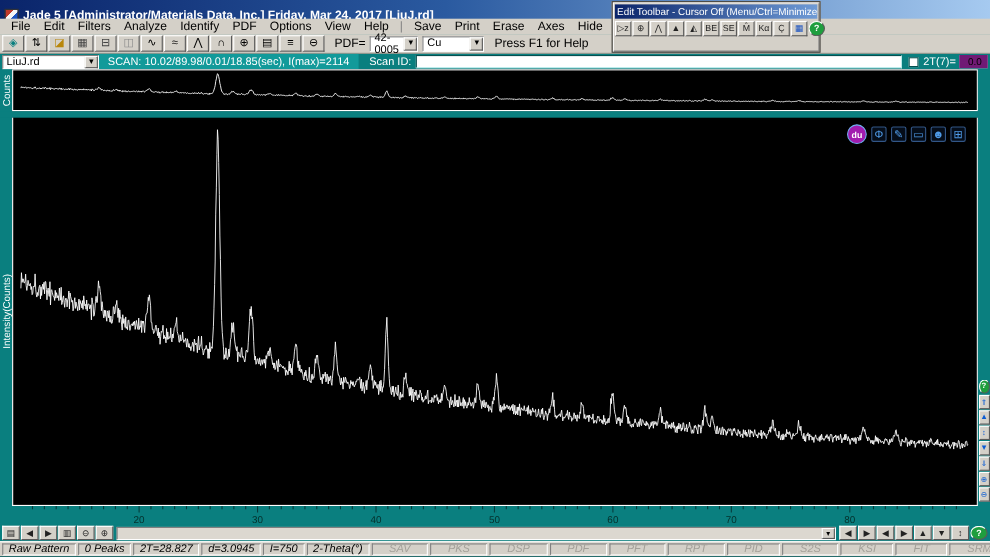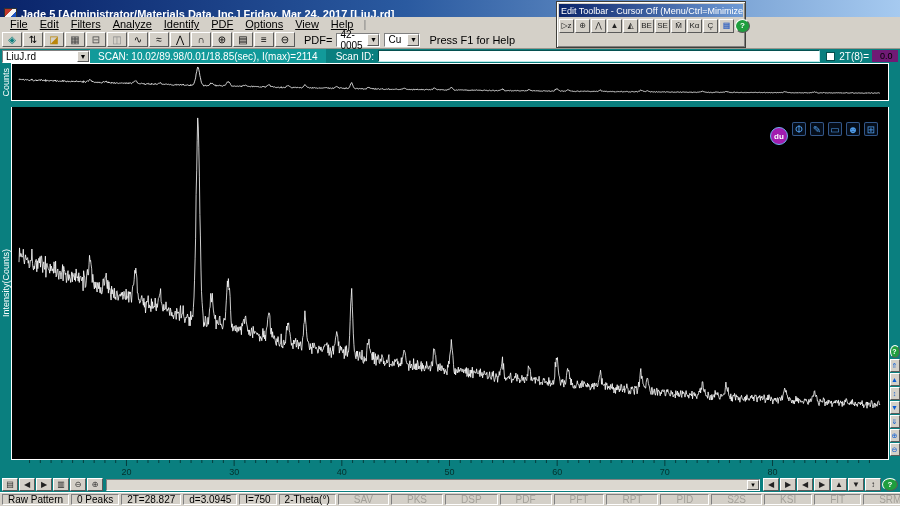--- a/index.html
+++ b/index.html
@@ -40,21 +40,21 @@
   
   .vstrip{position:absolute;width:11px;background:#0a7f7f;display:flex;align-items:center;justify-content:center;}
   .vlabel{writing-mode:vertical-rl;transform:rotate(180deg);color:#fff;font-size:9px;white-space:nowrap;}
   .overview{position:absolute;left:11px;top:63px;width:878px;height:38px;background:#000;border:1px solid #fff;}
   .mainchart{position:absolute;left:11px;top:107px;width:878px;height:353px;background:#000;
     border:1px solid #fff;border-top:none;}
   .overview svg,.mainchart svg{position:absolute;left:0;top:0;width:100%;height:100%;}
 
   .overlaybar{position:absolute;right:10px;top:6px;display:flex;align-items:center;gap:4px;z-index:5;}
   .ovlogo{width:18px;height:18px;border-radius:50%;background:#a21caf;color:#fff;font-size:8px;font-weight:bold;
-    display:flex;align-items:center;justify-content:center;border:1px solid #6fb0ef;margin-top:14px;}
+    display:flex;align-items:center;justify-content:center;border:1px solid #6fb0ef;}
   .ovicon{width:14px;height:14px;display:flex;align-items:center;justify-content:center;
     color:#4f9be8;font-size:10px;background:rgba(20,50,100,0.25);border:1px solid rgba(90,150,230,0.55);border-radius:2px;}
 
   .rightstrip{position:absolute;right:0;top:63px;width:11px;height:414px;background:#0a7f7f;
     display:flex;flex-direction:column;align-items:center;gap:1px;padding-top:282px;}
   .rbtn{width:10px;height:13px;background:#d4d0c8;border:1px solid;border-color:#fff #5a5a5a #5a5a5a #fff;
     font-size:7px;color:#0a5bd4;display:flex;align-items:center;justify-content:center;flex:none;}
   .rbtn.green{background:#1f9e3e;color:#fff;border-radius:50%;font-weight:bold;}
 
   .xaxis{position:absolute;left:0;top:460px;right:0;height:17px;background:#0a7f7f;}
@@ -65,21 +65,21 @@
     display:flex;align-items:center;gap:1px;padding:0 2px;}
   .nbtn{width:16px;height:13px;background:#d4d0c8;border:1px solid;border-color:#fff #5a5a5a #5a5a5a #fff;
     font-size:8px;color:#222;display:flex;align-items:center;justify-content:center;flex:none;}
   .nbtn.green{background:#1f9e3e;color:#fff;border-radius:50%;font-weight:bold;}
   .navtrack{flex:1;height:12px;background:#dcd8d0;border:1px solid;border-color:#808080 #fff #fff #808080;
     position:relative;margin:0 2px;}
   .navtrack .drop{position:absolute;right:0;top:0;bottom:0;width:12px;background:#d4d0c8;
     border:1px solid;border-color:#fff #5a5a5a #5a5a5a #fff;display:flex;align-items:center;justify-content:center;font-size:7px;}
 
   .statusbar{position:absolute;left:0;top:492px;right:0;height:14px;background:#d4d0c8;
-    display:flex;align-items:flex-end;gap:2px;padding:1px 2px;font-size:10px;border-top:1px solid #fff;}
+    display:flex;align-items:flex-end;gap:2px;padding:1px 2px;font-size:10px;border-top:1px solid #fff;font-style:italic;}
   .scell{height:11px;border:1px solid;border-color:#808080 #fff #fff #808080;display:flex;align-items:center;
     padding:0 5px;color:#000;white-space:nowrap;flex:none;}
   .scell.flag{color:#a3a099;padding:0 15px;}
   .scell.log{color:#000;background:#c8c4bc;margin-top:44px;}
   .sfill{flex:1;height:11px;border:1px solid;border-color:#808080 #fff #fff #808080;}
 
   
   .float{position:absolute;left:556px;top:1px;width:190px;height:47px;background:#d4d0c8;
     border:1px solid #403f3a;box-shadow:inset 1px 1px 0 #fff,inset -1px -1px 0 #808080;z-index:20;padding:2px;}
   .float .ftitle{height:13px;background:linear-gradient(90deg,#0a246a,#6f9bd6);display:flex;align-items:center;
@@ -91,32 +91,41 @@
 <body>
 
 <div class="app">
 
   <div class="titlebar">
     <span class="appicon"></span>
     <span>Jade 5 [Administrator/Materials Data, Inc.] Friday, Mar 24, 2017 [LiuJ.rd]</span>
   </div>
 
   <div class="menubar">
-    <span id="menu-left" style="display:flex;text-decoration:underline;">
+    <span id="menu-left" style="display:flex;">
         <span class="mitem">File</span>
         <span class="mitem">Edit</span>
         <span class="mitem">Filters</span>
         <span class="mitem">Analyze</span>
         <span class="mitem">Identify</span>
         <span class="mitem">PDF</span>
         <span class="mitem">Options</span>
         <span class="mitem">View</span>
         <span class="mitem">Help</span>
       </span>
     <span class="msep">|</span>
+    <span id="menu-right" style="display:flex;">
+        <span class="mitem">Save</span>
+        <span class="mitem">Print</span>
+        <span class="mitem">Erase</span>
+        <span class="mitem">Axes</span>
+        <span class="mitem">Hide</span>
+        <span class="mitem">Report</span>
+        <span class="mitem">Zoom</span>
+      </span>
   </div>
 
   <div class="toolbar">
     <span id="tb-buttons" style="display:flex;gap:1px;">
         <span class="tbtn" style="color: rgb(10, 127, 127);">◈</span>
         <span class="tbtn" style="color: rgb(0, 0, 0);">⇅</span>
         <span class="tbtn" style="color: rgb(184, 134, 11);">◪</span>
         <span class="tbtn" style="color: rgb(68, 68, 68);">▦</span>
         <span class="tbtn" style="color: rgb(68, 68, 68);">⊟</span>
         <span class="tbtn" style="color: rgb(138, 138, 138);">◫</span>
@@ -127,37 +136,37 @@
         <span class="tbtn" style="color: rgb(0, 0, 0);">⊕</span>
         <span class="tbtn" style="color: rgb(0, 0, 0);">▤</span>
         <span class="tbtn" style="color: rgb(0, 0, 0);">≡</span>
         <span class="tbtn" style="color: rgb(0, 0, 0);">⊖</span>
       </span>
     <span class="tlabel">PDF=</span>
     <span class="combo" style="width:44px;">
       <span>42-0005</span>
       <span class="drop">▼</span>
     </span>
-    <span class="combo" style="width:36px;margin-left:3px;">
+    <span class="combo" style="width:56px;margin-left:3px;">
       <span>Cu</span>
       <span class="drop">▼</span>
     </span>
     <span class="helptext">Press F1 for Help</span>
   </div>
 
   <div class="scanrow">
     <span class="combo" style="width:88px;margin-left:2px;height:13px;">
       <span>LiuJ.rd</span>
       <span class="drop">▼</span>
     </span>
     <span class="scanstrip">SCAN: 10.02/89.98/0.01/18.85(sec), I(max)=2114</span>
     <span class="scanlabel">Scan ID:</span>
     <span class="scaninput"></span>
     <span class="checkbox"></span>
-    <span class="scanlabel" style="margin:0 1px;">2T(8)=</span>
+    <span class="scanlabel" style="margin:0 1px;">2T(7)=</span>
     <span class="smallval">0.0</span>
   </div>
 
   <div class="vstrip" style="left:0;top:63px;height:38px;">
     <span class="vlabel">Counts</span>
   </div>
   <div class="overview">
     <svg id="ov-svg" preserveAspectRatio="none" viewBox="0 0 876 34">
         <polyline points="7.0,15.2 7.5,14.0 8.1,14.7 8.6,14.5 9.2,14.5 9.7,14.8 10.2,14.8 10.8,14.6 11.3,14.1 11.8,15.0 12.4,15.4 12.9,15.0 13.5,14.6 14.0,14.8 14.5,15.0 15.1,14.9 15.6,14.8 16.2,15.3 16.7,15.1 17.2,15.7 17.8,15.6 18.3,15.0 18.8,15.1 19.4,15.1 19.9,14.1 20.5,15.3 21.0,15.7 21.5,15.9 22.1,15.5 22.6,15.8 23.2,15.2 23.7,15.1 24.2,15.0 24.8,16.0 25.3,15.1 25.8,15.8 26.4,15.1 26.9,14.9 27.5,15.3 28.0,14.7 28.5,15.6 29.1,14.7 29.6,14.7 30.2,15.3 30.7,16.1 31.2,15.4 31.8,15.2 32.3,15.7 32.8,15.8 33.4,14.7 33.9,16.5 34.5,15.4 35.0,15.3 35.5,15.5 36.1,15.7 36.6,15.9 37.2,15.9 37.7,16.2 38.2,15.4 38.8,16.0 39.3,15.5 39.8,15.7 40.4,15.9 40.9,15.8 41.5,16.2 42.0,15.2 42.5,15.6 43.1,16.1 43.6,15.1 44.1,16.5 44.7,16.3 45.2,15.9 45.8,15.8 46.3,16.3 46.8,16.7 47.4,16.1 47.9,16.0 48.5,16.1 49.0,16.7 49.5,16.1 50.1,16.0 50.6,15.4 51.1,16.8 51.7,15.6 52.2,15.8 52.8,16.0 53.3,16.3 53.8,16.1 54.4,17.0 54.9,16.8 55.5,16.2 56.0,15.9 56.5,16.8 57.1,16.3 57.6,16.6 58.1,16.7 58.7,17.0 59.2,16.4 59.8,16.0 60.3,16.9 60.8,16.2 61.4,16.4 61.9,16.4 62.5,16.7 63.0,16.2 63.5,16.9 64.1,15.8 64.6,16.2 65.1,16.6 65.7,16.5 66.2,16.8 66.8,16.1 67.3,17.0 67.8,16.5 68.4,16.4 68.9,16.4 69.5,16.8 70.0,16.7 70.5,16.5 71.1,17.7 71.6,15.9 72.1,16.3 72.7,16.5 73.2,17.4 73.8,17.3 74.3,16.8 74.8,16.2 75.4,15.8 75.9,16.3 76.5,16.3 77.0,15.4 77.5,14.6 78.1,15.1 78.6,15.1 79.1,15.4 79.7,15.8 80.2,17.0 80.8,16.2 81.3,16.7 81.8,17.2 82.4,17.5 82.9,16.9 83.5,17.4 84.0,16.9 84.5,17.4 85.1,17.8 85.6,17.0 86.1,17.1 86.7,17.5 87.2,16.9 87.8,17.8 88.3,17.9 88.8,17.4 89.4,17.9 89.9,17.9 90.5,17.6 91.0,16.6 91.5,16.6 92.1,17.2 92.6,17.1 93.1,16.5 93.7,16.5 94.2,16.1 94.8,17.2 95.3,17.5 95.8,16.8 96.4,17.9 96.9,16.9 97.5,17.6 98.0,17.5 98.5,18.0 99.1,18.5 99.6,17.3 100.1,18.0 100.7,17.6 101.2,17.8 101.8,18.3 102.3,17.4 102.8,18.3 103.4,18.2 103.9,18.4 104.4,17.7 105.0,17.7 105.5,18.0 106.1,18.5 106.6,18.3 107.1,18.0 107.7,18.1 108.2,18.0 108.8,18.1 109.3,17.8 109.8,18.1 110.4,17.8 110.9,18.4 111.4,18.2 112.0,17.7 112.5,18.0 113.1,18.4 113.6,18.4 114.1,17.5 114.7,18.4 115.2,18.2 115.8,18.2 116.3,17.7 116.8,18.7 117.4,17.8 117.9,17.9 118.4,17.8 119.0,18.3 119.5,18.7 120.1,17.8 120.6,17.3 121.1,17.2 121.7,17.1 122.2,16.7 122.8,15.9 123.3,16.2 123.8,15.7 124.4,16.2 124.9,16.6 125.4,17.9 126.0,17.9 126.5,18.4 127.1,18.4 127.6,18.7 128.1,18.7 128.7,18.6 129.2,18.3 129.8,18.1 130.3,18.4 130.8,18.6 131.4,18.9 131.9,18.3 132.4,19.1 133.0,18.7 133.5,19.6 134.1,19.0 134.6,18.6 135.1,18.6 135.7,18.5 136.2,18.1 136.8,19.2 137.3,18.9 137.8,19.1 138.4,19.0 138.9,19.5 139.4,18.3 140.0,19.2 140.5,18.6 141.1,19.2 141.6,19.2 142.1,19.0 142.7,19.1 143.2,18.3 143.8,19.2 144.3,19.4 144.8,18.8 145.4,19.1 145.9,18.7 146.4,18.3 147.0,18.2 147.5,18.1 148.1,17.9 148.6,17.5 149.1,18.6 149.7,18.8 150.2,18.9 150.8,19.4 151.3,19.4 151.8,18.8 152.4,19.3 152.9,19.3 153.4,19.2 154.0,18.6 154.5,19.1 155.1,19.4 155.6,19.3 156.1,19.3 156.7,19.1 157.2,19.5 157.8,19.8 158.3,19.2 158.8,19.3 159.4,19.8 159.9,19.5 160.4,19.9 161.0,19.8 161.5,20.1 162.1,19.8 162.6,19.7 163.1,19.4 163.7,19.5 164.2,20.1 164.7,19.2 165.3,19.5 165.8,19.6 166.4,19.5 166.9,19.6 167.4,20.2 168.0,19.4 168.5,18.9 169.1,20.0 169.6,19.8 170.1,19.6 170.7,19.6 171.2,18.9 171.7,19.9 172.3,20.0 172.8,20.4 173.4,20.2 173.9,19.9 174.4,20.0 175.0,19.9 175.5,19.7 176.1,20.0 176.6,20.0 177.1,20.7 177.7,20.0 178.2,20.7 178.7,19.4 179.3,20.2 179.8,19.9 180.4,19.8 180.9,19.9 181.4,19.1 182.0,18.2 182.5,16.8 183.1,14.9 183.6,13.1 184.1,9.4 184.7,7.3 185.2,4.7 185.7,2.8 186.3,3.5 186.8,5.3 187.4,7.9 187.9,11.1 188.4,12.9 189.0,15.9 189.5,17.7 190.1,18.7 190.6,19.2 191.1,19.8 191.7,20.8 192.2,20.4 192.7,20.7 193.3,19.9 193.8,20.0 194.4,20.8 194.9,20.8 195.4,20.6 196.0,20.0 196.5,20.6 197.1,19.8 197.6,19.2 198.1,19.1 198.7,17.9 199.2,18.2 199.7,18.6 200.3,17.9 200.8,18.7 201.4,19.3 201.9,19.6 202.4,19.9 203.0,20.1 203.5,19.8 204.1,21.0 204.6,20.2 205.1,20.2 205.7,20.5 206.2,20.5 206.7,20.6 207.3,20.0 207.8,19.8 208.4,20.6 208.9,20.5 209.4,20.6 210.0,20.8 210.5,21.0 211.1,20.7 211.6,20.1 212.1,20.0 212.7,20.2 213.2,20.2 213.7,19.5 214.3,18.5 214.8,17.8 215.4,16.8 215.9,17.3 216.4,16.6 217.0,17.6 217.5,17.5 218.1,18.2 218.6,19.4 219.1,20.3 219.7,20.8 220.2,20.5 220.7,21.2 221.3,21.1 221.8,20.7 222.4,20.7 222.9,21.0 223.4,21.1 224.0,20.7 224.5,21.0 225.0,21.3 225.6,20.8 226.1,20.8 226.7,21.2 227.2,20.8 227.7,20.8 228.3,21.1 228.8,20.7 229.4,21.5 229.9,20.5 230.4,20.7 231.0,20.4 231.5,20.2 232.0,20.1 232.6,20.5 233.1,19.9 233.7,19.8 234.2,20.3 234.7,20.5 235.3,20.8 235.8,21.2 236.4,21.0 236.9,21.5 237.4,21.0 238.0,21.6 238.5,21.5 239.0,21.2 239.6,20.9 240.1,21.2 240.7,21.7 241.2,20.7 241.7,21.2 242.3,21.4 242.8,21.1 243.4,21.2 243.9,21.2 244.4,21.3 245.0,21.4 245.5,21.3 246.0,21.5 246.6,21.5 247.1,21.4 247.7,22.0 248.2,21.6 248.7,21.8 249.3,21.7 249.8,22.0 250.4,21.5 250.9,20.9 251.4,21.7 252.0,21.1 252.5,21.8 253.0,21.5 253.6,22.0 254.1,21.1 254.7,20.9 255.2,20.7 255.7,20.1 256.3,19.8 256.8,19.6 257.4,19.6 257.9,19.8 258.4,21.0 259.0,21.4 259.5,20.9 260.0,21.7 260.6,21.2 261.1,21.7 261.7,21.8 262.2,21.5 262.7,21.7 263.3,22.0 263.8,22.3 264.4,22.4 264.9,21.8 265.4,22.1 266.0,21.6 266.5,21.9 267.0,22.3 267.6,22.5 268.1,22.3 268.7,22.2 269.2,21.4 269.7,22.5 270.3,22.5 270.8,22.6 271.4,21.9 271.9,21.9 272.4,22.3 273.0,22.1 273.5,22.2 274.0,21.5 274.6,20.7 275.1,21.1 275.7,20.4 276.2,20.6 276.7,20.4 277.3,21.1 277.8,21.2 278.4,21.6 278.9,22.0 279.4,22.4 280.0,22.2 280.5,22.4 281.0,22.7 281.6,21.9 282.1,22.3 282.7,22.0 283.2,22.0 283.7,21.8 284.3,22.5 284.8,22.4 285.3,21.9 285.9,22.1 286.4,22.7 287.0,22.1 287.5,22.4 288.0,22.3 288.6,22.1 289.1,22.6 289.7,22.8 290.2,22.3 290.7,21.7 291.3,21.5 291.8,20.6 292.3,20.4 292.9,19.4 293.4,20.0 294.0,20.6 294.5,21.2 295.0,21.7 295.6,22.0 296.1,22.0 296.7,22.2 297.2,22.5 297.7,22.8 298.3,22.2 298.8,22.7 299.3,22.5 299.9,23.1 300.4,22.2 301.0,22.5 301.5,22.6 302.0,22.2 302.6,22.3 303.1,22.6 303.7,22.7 304.2,22.5 304.7,22.7 305.3,22.8 305.8,23.1 306.3,23.0 306.9,22.4 307.4,22.7 308.0,22.5 308.5,22.8 309.0,22.5 309.6,22.8 310.1,22.9 310.7,22.7 311.2,22.7 311.7,22.5 312.3,22.5 312.8,22.3 313.3,22.3 313.9,22.4 314.4,22.3 315.0,22.1 315.5,22.5 316.0,23.0 316.6,22.3 317.1,23.3 317.7,22.9 318.2,22.6 318.7,22.9 319.3,23.4 319.8,22.9 320.3,22.9 320.9,22.4 321.4,23.2 322.0,22.4 322.5,22.4 323.0,22.2 323.6,21.7 324.1,21.6 324.7,21.2 325.2,21.4 325.7,21.6 326.3,22.4 326.8,22.1 327.3,23.0 327.9,22.7 328.4,22.4 329.0,22.8 329.5,22.5 330.0,22.7 330.6,23.0 331.1,23.0 331.7,22.7 332.2,23.5 332.7,23.2 333.3,22.5 333.8,23.3 334.3,22.4 334.9,22.8 335.4,23.3 336.0,22.9 336.5,22.9 337.0,22.5 337.6,21.6 338.1,20.3 338.7,18.8 339.2,18.2 339.7,17.5 340.3,19.0 340.8,20.0 341.3,21.3 341.9,22.3 342.4,22.9 343.0,23.0 343.5,23.4 344.0,23.5 344.6,22.9 345.1,23.3 345.6,22.9 346.2,23.7 346.7,23.5 347.3,23.2 347.8,22.9 348.3,23.4 348.9,23.5 349.4,23.6 350.0,22.8 350.5,23.4 351.0,23.8 351.6,23.9 352.1,23.3 352.6,23.8 353.2,23.6 353.7,23.5 354.3,23.7 354.8,22.8 355.3,22.2 355.9,22.3 356.4,22.2 357.0,21.8 357.5,22.6 358.0,22.7 358.6,23.0 359.1,23.1 359.6,23.1 360.2,23.6 360.7,23.0 361.3,23.6 361.8,23.0 362.3,24.0 362.9,23.4 363.4,23.1 364.0,24.1 364.5,23.5 365.0,23.3 365.6,23.6 366.1,23.2 366.6,23.3 367.2,23.9 367.7,24.0 368.3,23.5 368.8,23.8 369.3,23.8 369.9,23.2 370.4,23.4 371.0,23.4 371.5,24.0 372.0,23.7 372.6,24.1 373.1,23.9 373.6,24.0 374.2,23.9 374.7,23.6 375.3,23.9 375.8,23.8 376.3,23.5 376.9,23.2 377.4,24.2 378.0,24.0 378.5,24.0 379.0,24.0 379.6,24.0 380.1,24.2 380.6,23.7 381.2,23.8 381.7,24.1 382.3,24.1 382.8,23.6 383.3,23.8 383.9,23.6 384.4,23.7 385.0,23.5 385.5,24.0 386.0,23.8 386.6,24.2 387.1,24.0 387.6,24.1 388.2,23.9 388.7,24.2 389.3,23.4 389.8,24.0 390.3,23.6 390.9,23.3 391.4,23.1 392.0,22.8 392.5,22.9 393.0,23.0 393.6,23.3 394.1,23.7 394.6,23.9 395.2,24.0 395.7,24.0 396.3,24.0 396.8,24.6 397.3,24.1 397.9,23.7 398.4,24.3 399.0,24.1 399.5,24.0 400.0,24.2 400.6,24.5 401.1,24.3 401.6,23.5 402.2,24.4 402.7,24.2 403.3,24.0 403.8,24.5 404.3,23.9 404.9,24.5 405.4,23.7 406.0,23.9 406.5,24.4 407.0,24.1 407.6,24.2 408.1,24.4 408.6,24.1 409.2,23.8 409.7,24.6 410.3,23.9 410.8,24.4 411.3,24.1 411.9,24.4 412.4,24.6 412.9,24.4 413.5,24.1 414.0,24.4 414.6,23.8 415.1,24.1 415.6,24.1 416.2,24.4 416.7,24.3 417.3,24.2 417.8,24.1 418.3,24.6 418.9,24.3 419.4,23.8 419.9,23.8 420.5,24.2 421.0,23.6 421.6,22.7 422.1,22.7 422.6,22.7 423.2,23.2 423.7,23.2 424.3,23.9 424.8,24.0 425.3,24.2 425.9,24.6 426.4,24.0 426.9,24.3 427.5,24.5 428.0,23.9 428.6,24.4 429.1,24.6 429.6,24.1 430.2,24.1 430.7,24.4 431.3,24.5 431.8,24.3 432.3,24.8 432.9,24.5 433.4,24.5 433.9,24.7 434.5,24.6 435.0,24.9 435.6,24.1 436.1,24.3 436.6,23.7 437.2,24.0 437.7,23.3 438.3,22.9 438.8,22.7 439.3,21.9 439.9,22.5 440.4,22.8 440.9,23.2 441.5,24.0 442.0,24.6 442.6,24.8 443.1,24.4 443.6,24.9 444.2,24.5 444.7,24.5 445.3,24.8 445.8,24.6 446.3,24.2 446.9,24.7 447.4,24.5 447.9,24.6 448.5,24.4 449.0,24.3 449.6,24.5 450.1,24.7 450.6,24.4 451.2,24.4 451.7,24.8 452.3,24.5 452.8,24.6 453.3,24.4 453.9,24.8 454.4,24.3 454.9,25.1 455.5,24.9 456.0,24.4 456.6,25.1 457.1,24.8 457.6,25.0 458.2,24.5 458.7,25.1 459.3,24.5 459.8,24.8 460.3,24.3 460.9,25.2 461.4,24.7 461.9,24.6 462.5,24.7 463.0,24.7 463.6,24.8 464.1,24.7 464.6,24.4 465.2,24.8 465.7,24.8 466.3,24.8 466.8,24.7 467.3,24.5 467.9,25.1 468.4,24.4 468.9,25.0 469.5,25.0 470.0,24.7 470.6,25.2 471.1,24.8 471.6,24.9 472.2,24.6 472.7,24.7 473.2,24.9 473.8,24.9 474.3,24.9 474.9,24.7 475.4,25.3 475.9,25.3 476.5,25.2 477.0,25.0 477.6,24.7 478.1,25.1 478.6,25.2 479.2,25.3 479.7,25.1 480.2,24.7 480.8,25.0 481.3,24.6 481.9,25.3 482.4,25.5 482.9,25.3 483.5,25.1 484.0,24.8 484.6,25.0 485.1,25.0 485.6,25.6 486.2,25.1 486.7,25.1 487.2,24.6 487.8,25.0 488.3,24.5 488.9,24.4 489.4,24.2 489.9,23.9 490.5,23.4 491.0,24.5 491.6,23.9 492.1,24.7 492.6,25.3 493.2,25.2 493.7,25.4 494.2,25.2 494.8,25.3 495.3,25.1 495.9,25.2 496.4,25.0 496.9,25.1 497.5,25.3 498.0,25.0 498.6,24.7 499.1,25.2 499.6,25.6 500.2,25.3 500.7,25.3 501.2,25.4 501.8,25.3 502.3,25.2 502.9,25.0 503.4,25.2 503.9,24.8 504.5,25.3 505.0,25.5 505.6,24.9 506.1,25.3 506.6,25.2 507.2,25.2 507.7,25.6 508.2,25.4 508.8,25.5 509.3,25.3 509.9,25.0 510.4,25.1 510.9,25.4 511.5,25.1 512.0,25.5 512.6,25.6 513.1,25.1 513.6,25.3 514.2,25.3 514.7,25.4 515.2,24.9 515.8,25.0 516.3,24.1 516.9,24.3 517.4,24.3 517.9,24.3 518.5,24.6 519.0,25.4 519.6,25.1 520.1,25.4 520.6,25.4 521.2,25.2 521.7,25.2 522.2,25.3 522.8,25.1 523.3,25.7 523.9,25.1 524.4,25.3 524.9,25.3 525.5,25.3 526.0,25.5 526.6,25.4 527.1,25.0 527.6,25.8 528.2,25.8 528.7,25.5 529.2,25.6 529.8,25.6 530.3,25.8 530.9,25.4 531.4,25.2 531.9,25.3 532.5,25.3 533.0,25.6 533.5,25.5 534.1,25.5 534.6,25.5 535.2,25.7 535.7,25.6 536.2,25.8 536.8,25.1 537.3,25.7 537.9,25.4 538.4,25.9 538.9,25.8 539.5,25.6 540.0,25.8 540.5,25.4 541.1,25.4 541.6,25.7 542.2,25.4 542.7,25.1 543.2,23.8 543.8,24.2 544.3,23.5 544.9,23.6 545.4,23.4 545.9,24.1 546.5,24.7 547.0,25.0 547.5,25.1 548.1,25.5 548.6,25.8 549.2,25.6 549.7,25.3 550.2,25.6 550.8,25.3 551.3,25.6 551.9,26.0 552.4,25.4 552.9,25.6 553.5,25.7 554.0,25.5 554.5,25.0 555.1,24.6 555.6,24.4 556.2,24.6 556.7,24.5 557.2,24.6 557.8,25.3 558.3,25.2 558.9,25.8 559.4,25.3 559.9,25.8 560.5,25.6 561.0,26.0 561.5,25.9 562.1,26.1 562.6,25.8 563.2,25.9 563.7,26.1 564.2,25.8 564.8,25.7 565.3,25.4 565.9,25.7 566.4,25.8 566.9,25.8 567.5,26.1 568.0,25.8 568.5,25.7 569.1,26.0 569.6,25.5 570.2,25.4 570.7,25.9 571.2,26.0 571.8,25.5 572.3,25.5 572.9,25.7 573.4,25.7 573.9,25.9 574.5,25.8 575.0,26.0 575.5,25.6 576.1,25.9 576.6,25.7 577.2,25.9 577.7,25.9 578.2,26.2 578.8,26.0 579.3,26.1 579.9,25.7 580.4,26.0 580.9,25.6 581.5,25.8 582.0,26.2 582.5,25.6 583.1,25.9 583.6,25.9 584.2,25.6 584.7,25.8 585.2,26.0 585.8,25.9 586.3,25.6 586.9,25.3 587.4,25.0 587.9,24.9 588.5,24.5 589.0,24.9 589.5,25.7 590.1,25.2 590.6,25.7 591.2,25.8 591.7,25.8 592.2,25.7 592.8,25.7 593.3,26.2 593.8,25.6 594.4,25.8 594.9,25.7 595.5,26.2 596.0,25.9 596.5,26.1 597.1,25.9 597.6,26.1 598.2,26.2 598.7,25.7 599.2,25.9 599.8,26.1 600.3,25.7 600.8,26.2 601.4,26.0 601.9,26.5 602.5,26.3 603.0,26.0 603.5,26.5 604.1,26.0 604.6,26.2 605.2,25.8 605.7,26.2 606.2,26.2 606.8,25.9 607.3,26.4 607.8,26.1 608.4,26.3 608.9,25.7 609.5,25.8 610.0,26.1 610.5,26.4 611.1,26.2 611.6,26.2 612.2,25.9 612.7,26.4 613.2,26.2 613.8,26.1 614.3,26.1 614.8,25.7 615.4,26.0 615.9,26.0 616.5,26.5 617.0,26.6 617.5,26.3 618.1,26.5 618.6,26.5 619.2,26.0 619.7,26.1 620.2,25.9 620.8,26.1 621.3,26.2 621.8,26.3 622.4,26.6 622.9,25.9 623.5,26.1 624.0,25.9 624.5,25.9 625.1,26.6 625.6,26.3 626.2,25.9 626.7,25.5 627.2,26.0 627.8,25.2 628.3,24.7 628.8,24.4 629.4,25.2 629.9,25.0 630.5,25.2 631.0,25.7 631.5,25.7 632.1,25.9 632.6,25.9 633.2,26.1 633.7,26.1 634.2,25.6 634.8,25.3 635.3,25.2 635.8,25.3 636.4,25.7 636.9,25.8 637.5,26.0 638.0,26.3 638.5,26.4 639.1,26.6 639.6,26.0 640.2,26.0 640.7,26.6 641.2,26.5 641.8,26.3 642.3,26.1 642.8,26.5 643.4,26.7 643.9,26.4 644.5,26.1 645.0,26.1 645.5,26.7 646.1,26.2 646.6,26.3 647.2,26.3 647.7,26.5 648.2,26.7 648.8,26.4 649.3,26.6 649.8,26.3 650.4,26.2 650.9,26.4 651.5,26.4 652.0,26.2 652.5,26.2 653.1,26.7 653.6,26.7 654.1,26.5 654.7,26.2 655.2,26.4 655.8,26.2 656.3,26.4 656.8,26.5 657.4,26.6 657.9,26.7 658.5,26.7 659.0,26.3 659.5,26.4 660.1,26.6 660.6,26.4 661.1,26.8 661.7,26.7 662.2,26.6 662.8,26.6 663.3,26.9 663.8,26.3 664.4,26.6 664.9,26.6 665.5,26.3 666.0,26.7 666.5,26.5 667.1,26.8 667.6,26.7 668.1,26.6 668.7,26.3 669.2,26.7 669.8,26.9 670.3,26.3 670.8,26.6 671.4,26.4 671.9,26.5 672.5,26.6 673.0,26.8 673.5,26.6 674.1,26.3 674.6,26.6 675.1,26.6 675.7,26.8 676.2,26.7 676.8,26.9 677.3,26.7 677.8,26.5 678.4,26.6 678.9,26.6 679.5,26.7 680.0,26.3 680.5,27.0 681.1,26.6 681.6,26.6 682.1,26.4 682.7,26.7 683.2,26.5 683.8,26.8 684.3,26.8 684.8,27.0 685.4,26.6 685.9,26.7 686.5,26.6 687.0,26.3 687.5,26.4 688.1,26.1 688.6,26.5 689.1,26.0 689.7,26.2 690.2,25.5 690.8,25.5 691.3,26.0 691.8,26.3 692.4,26.4 692.9,26.2 693.5,26.6 694.0,26.8 694.5,26.7 695.1,26.7 695.6,26.9 696.1,26.4 696.7,26.7 697.2,26.9 697.8,27.1 698.3,26.8 698.8,26.7 699.4,27.1 699.9,26.6 700.5,27.1 701.0,26.8 701.5,26.8 702.1,26.6 702.6,26.9 703.1,26.3 703.7,26.6 704.2,26.5 704.8,26.5 705.3,26.7 705.8,26.4 706.4,26.6 706.9,26.9 707.5,27.0 708.0,27.0 708.5,26.7 709.1,26.6 709.6,26.8 710.1,26.7 710.7,26.7 711.2,26.6 711.8,26.5 712.3,26.6 712.8,26.6 713.4,26.0 713.9,25.5 714.4,26.0 715.0,26.2 715.5,26.3 716.1,26.0 716.6,26.6 717.1,26.7 717.7,26.8 718.2,27.0 718.8,26.6 719.3,27.2 719.8,26.8 720.4,27.2 720.9,26.7 721.4,26.7 722.0,26.8 722.5,26.5 723.1,26.8 723.6,27.1 724.1,26.6 724.7,26.8 725.2,26.8 725.8,26.8 726.3,27.1 726.8,26.8 727.4,26.9 727.9,27.3 728.4,26.9 729.0,26.8 729.5,26.7 730.1,27.0 730.6,27.0 731.1,27.0 731.7,27.1 732.2,27.1 732.8,26.8 733.3,27.2 733.8,26.7 734.4,27.1 734.9,26.6 735.4,26.9 736.0,27.0 736.5,27.0 737.1,27.1 737.6,27.0 738.1,27.0 738.7,26.8 739.2,26.9 739.8,26.7 740.3,26.8 740.8,27.0 741.4,26.8 741.9,27.2 742.4,26.9 743.0,26.6 743.5,26.7 744.1,26.7 744.6,27.0 745.1,27.3 745.7,26.9 746.2,26.9 746.8,26.8 747.3,26.8 747.8,26.7 748.4,27.1 748.9,26.8 749.4,26.9 750.0,26.8 750.5,27.1 751.1,27.0 751.6,26.9 752.1,26.6 752.7,26.9 753.2,27.3 753.8,27.1 754.3,27.0 754.8,26.9 755.4,27.1 755.9,26.7 756.4,27.1 757.0,26.6 757.5,26.9 758.1,27.0 758.6,27.2 759.1,26.8 759.7,27.0 760.2,27.0 760.8,27.4 761.3,27.2 761.8,27.0 762.4,26.9 762.9,27.1 763.4,26.9 764.0,27.2 764.5,27.2 765.1,26.9 765.6,26.9 766.1,27.4 766.7,27.0 767.2,26.9 767.8,26.9 768.3,26.9 768.8,27.1 769.4,26.9 769.9,26.7 770.4,27.1 771.0,26.7 771.5,26.5 772.1,26.3 772.6,26.1 773.1,26.2 773.7,26.4 774.2,26.3 774.8,26.6 775.3,26.7 775.8,27.0 776.4,26.9 776.9,27.2 777.4,26.9 778.0,26.9 778.5,27.1 779.1,27.1 779.6,27.3 780.1,27.2 780.7,27.1 781.2,27.4 781.7,27.1 782.3,27.4 782.8,27.1 783.4,27.2 783.9,26.8 784.4,27.2 785.0,26.9 785.5,27.2 786.1,26.9 786.6,27.4 787.1,27.0 787.7,27.1 788.2,27.1 788.7,27.3 789.3,27.3 789.8,27.2 790.4,27.2 790.9,27.2 791.4,27.4 792.0,27.2 792.5,27.0 793.1,27.0 793.6,27.1 794.1,27.0 794.7,27.2 795.2,27.2 795.7,27.4 796.3,27.5 796.8,27.0 797.4,27.3 797.9,27.2 798.4,27.0 799.0,27.2 799.5,27.1 800.1,26.8 800.6,26.7 801.1,26.8 801.7,26.7 802.2,26.3 802.7,26.3 803.3,26.7 803.8,26.8 804.4,26.7 804.9,26.8 805.4,27.2 806.0,27.2 806.5,27.5 807.1,27.6 807.6,27.3 808.1,27.0 808.7,27.2 809.2,27.2 809.7,27.2 810.3,27.3 810.8,27.3 811.4,26.9 811.9,27.0 812.4,27.0 813.0,27.6 813.5,27.3 814.1,27.4 814.6,27.2 815.1,27.5 815.7,27.3 816.2,27.1 816.7,27.4 817.3,27.1 817.8,27.2 818.4,27.3 818.9,27.4 819.4,27.2 820.0,27.7 820.5,27.5 821.1,27.3 821.6,27.3 822.1,27.2 822.7,27.3 823.2,27.1 823.7,27.4 824.3,27.1 824.8,27.2 825.4,27.2 825.9,27.4 826.4,27.1 827.0,27.6 827.5,27.3 828.1,27.3 828.6,27.2 829.1,27.4 829.7,27.3 830.2,27.7 830.7,27.2 831.3,27.4 831.8,27.5 832.4,27.5 832.9,27.1 833.4,27.3 834.0,27.0 834.5,27.0 835.1,27.2 835.6,27.4 836.1,27.4 836.7,27.5 837.2,27.4 837.7,27.5 838.3,27.2 838.8,27.4 839.4,27.1 839.9,27.5 840.4,27.0 841.0,27.4 841.5,27.5 842.0,27.4 842.6,27.6 843.1,27.3 843.7,27.4 844.2,27.5 844.7,27.4 845.3,27.6 845.8,27.4 846.4,27.3 846.9,27.3 847.4,27.4 848.0,27.3 848.5,27.5 849.0,27.3 849.6,27.4 850.1,27.1 850.7,27.6 851.2,27.5 851.7,27.8 852.3,27.6 852.8,27.6 853.4,27.4 853.9,27.4 854.4,27.3 855.0,27.8 855.5,27.3 856.0,27.5 856.6,27.3 857.1,27.4 857.7,27.4 858.2,27.7 858.7,27.5 859.3,27.1 859.8,27.2 860.4,27.5 860.9,27.8 861.4,27.7 862.0,27.4 862.5,27.3 863.0,27.7 863.6,27.4 864.1,27.4 864.7,27.6 865.2,27.6 865.7,27.2 866.3,27.2 866.8,27.2 867.4,27.5 867.9,27.5" fill="none" stroke="#ffffff" stroke-width="0.8"></polyline>
       </svg>

